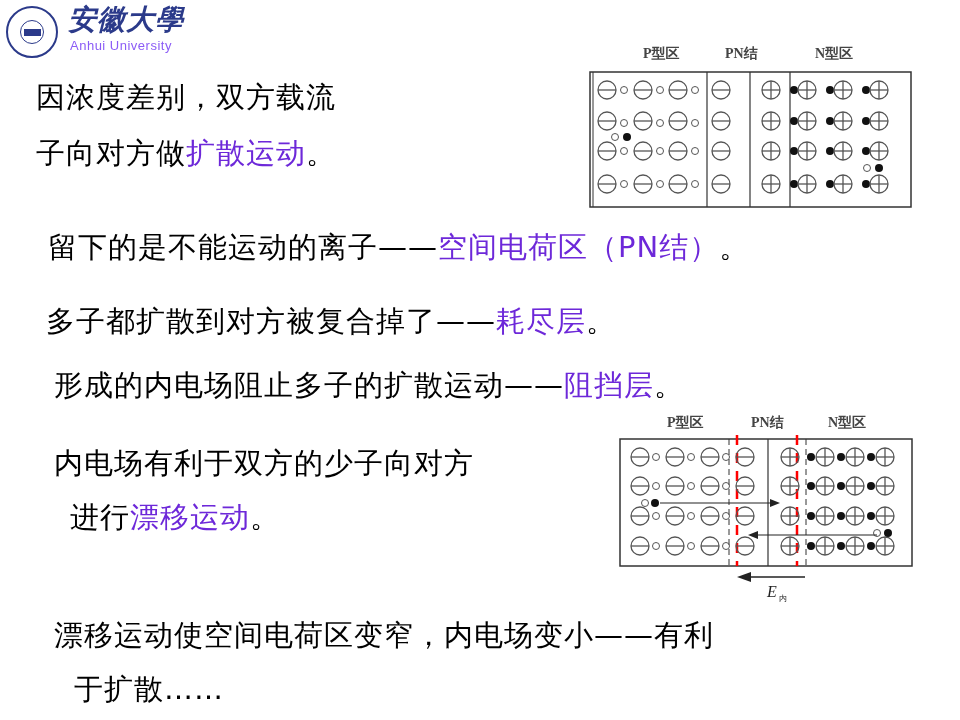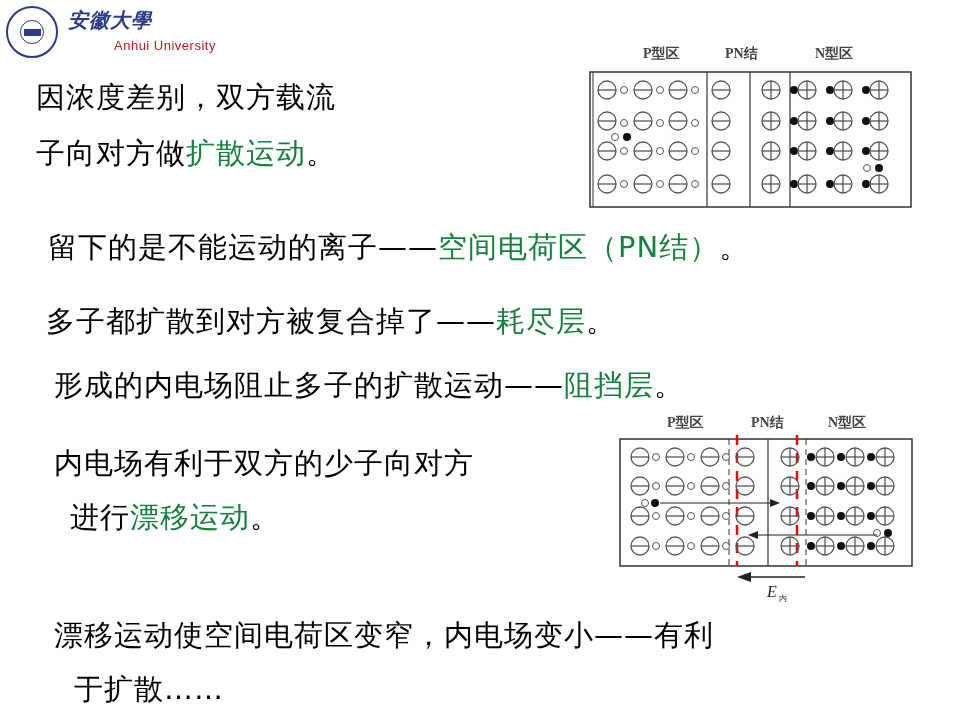--- a/index.html
+++ b/index.html
@@ -2,24 +2,24 @@
 <html><head>
 <meta charset="utf-8">
 <style>
   html, body { margin:0; padding:0; }
   body { width:960px; height:720px; background:#ffffff; position:relative; overflow:hidden;
          font-family: "DejaVu Sans", sans-serif; }
   .abs { position:absolute; }
   .logo-seal { left:6px; top:6px; width:52px; height:52px; border-radius:50%; border:2px solid #2b3a8a; box-sizing:border-box; }
   .logo-seal .inner { position:absolute; left:12px; top:12px; width:24px; height:24px; border-radius:50%; border:1.5px solid #2b3a8a; box-sizing:border-box; }
   .logo-seal .bld { position:absolute; left:16px; top:21px; width:17px; height:7px; background:#2b3a8a; }
-  .logo-cn { left:68px; top:4px; font-family:"DejaVu Serif", serif; font-size:20px; color:#2b3a8a; font-style:italic; letter-spacing:1px; line-height:32px; font-weight:bold; }
-  .logo-en { left:70px; top:38px; font-family:"Liberation Sans", sans-serif; font-size:13px; color:#b91c1c; letter-spacing:0.5px;margin-left:44px; }
+  .logo-cn { left:68px; top:4px; font-family:"DejaVu Serif", serif; font-size:28px; color:#2b3a8a; font-style:italic; letter-spacing:1px; line-height:32px; font-weight:bold; }
+  .logo-en { left:70px; top:38px; font-family:"Liberation Sans", sans-serif; font-size:13px; color:#8b5cf6; letter-spacing:0.5px; }
   .txt { font-family:"DejaVu Sans", sans-serif; font-size:29px; color:#000; line-height:34px; white-space:nowrap; font-weight:normal; letter-spacing:1px; }
-  .red { color:#15803d; }
+  .red { color:#6d28d9; }
   svg text { font-family:"Liberation Serif", serif; }
 </style>
 </head>
 <body>
 
 <div class="abs logo-seal">
   <div class="inner"></div>
   <div class="bld"></div>
 </div>
 <div class="abs logo-cn">安徽大學</div>

